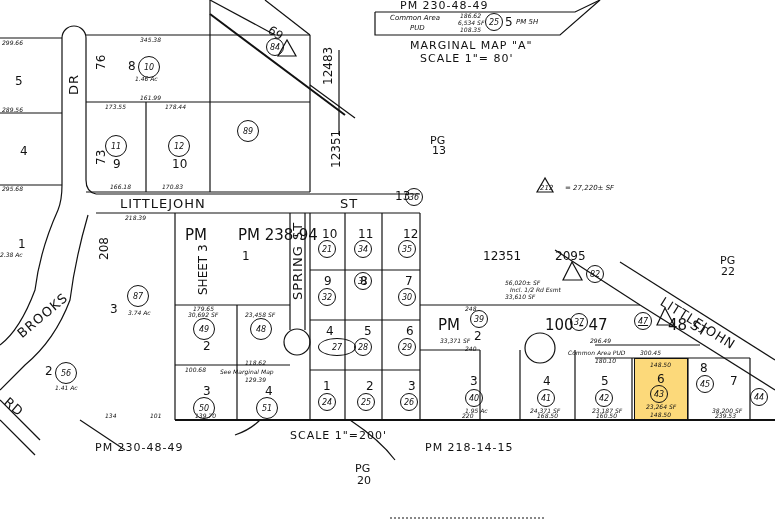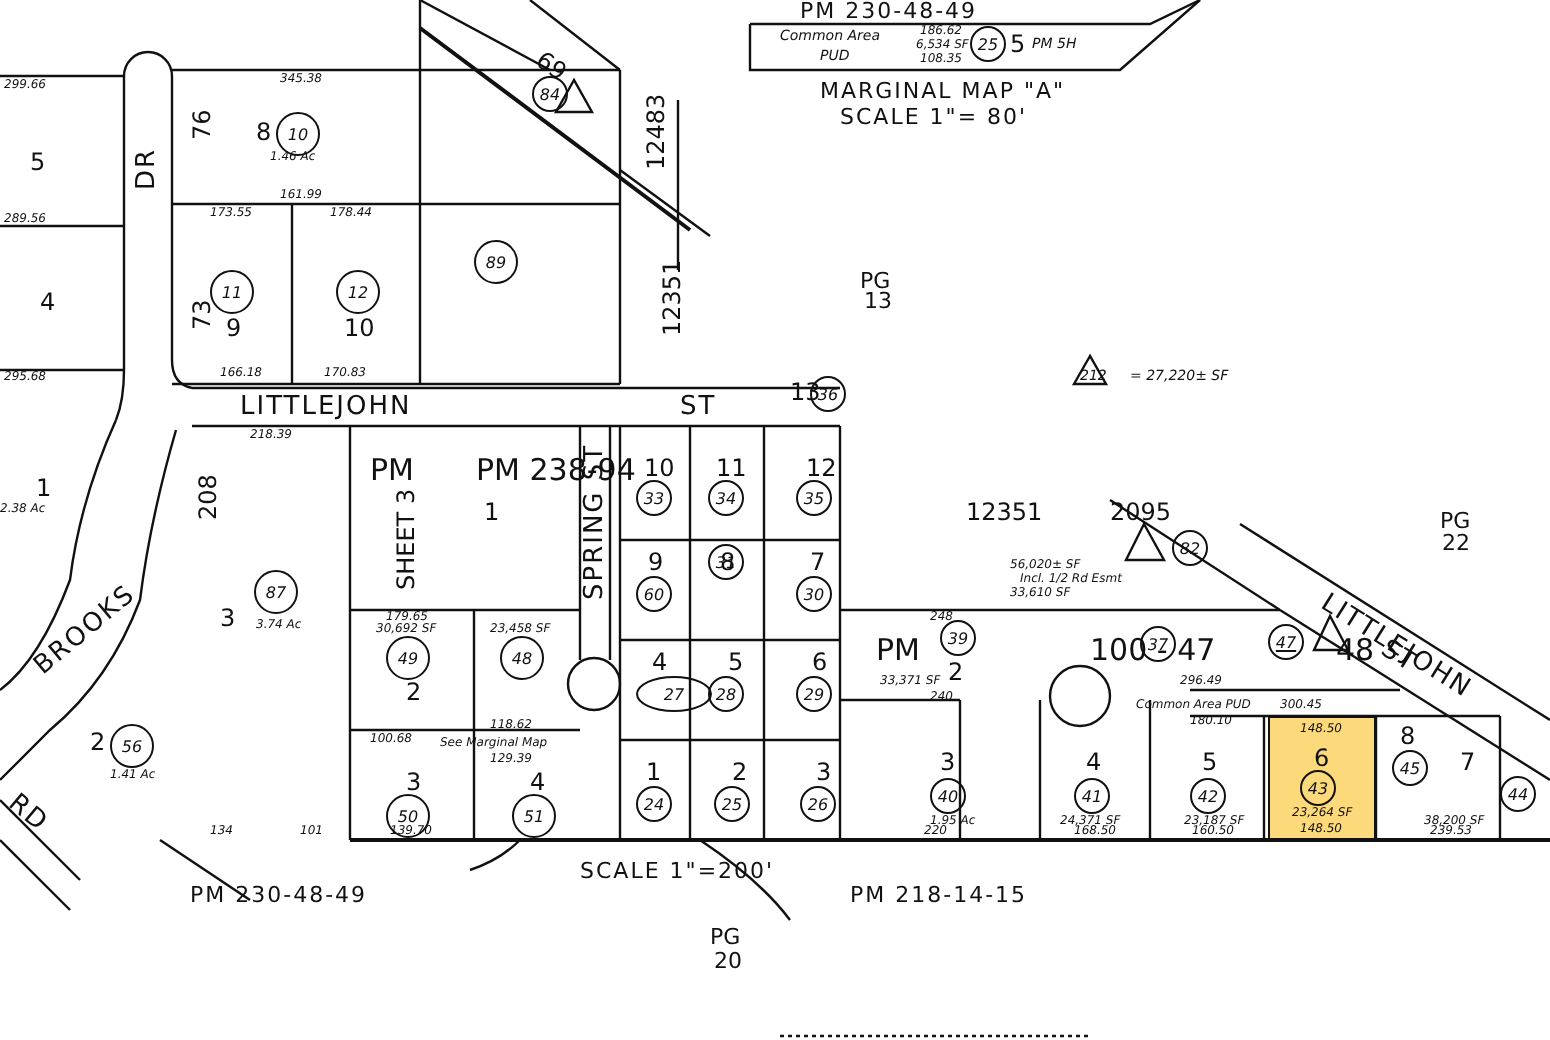--- a/index.html
+++ b/index.html
@@ -192,29 +192,29 @@
   <span class="parcel" style="left:193px;top:318px;">49</span>
   <span class="lbl xs" style="left:188px;top:312px;">30,692 SF</span>
   <span class="parcel" style="left:250px;top:318px;">48</span>
   <span class="lbl xs" style="left:245px;top:312px;">23,458 SF</span>
   <span class="lbl mid" style="left:203px;top:385px;">3</span>
   <span class="parcel" style="left:193px;top:397px;">50</span>
   <span class="lbl mid" style="left:265px;top:385px;">4</span>
   <span class="parcel" style="left:256px;top:397px;">51</span>
 
   <span class="lbl mid" style="left:322px;top:228px;">10</span>
-  <span class="parcel" style="left:318px;top:240px;width:18px;height:18px;">33</span>
+  <span class="parcel" style="left:318px;top:240px;width:18px;height:18px;">21</span>
   <span class="lbl mid" style="left:358px;top:228px;">11</span>
   <span class="parcel" style="left:354px;top:240px;width:18px;height:18px;">34</span>
   <span class="lbl mid" style="left:403px;top:228px;">12</span>
   <span class="parcel" style="left:398px;top:240px;width:18px;height:18px;">35</span>
   <span class="lbl mid" style="left:395px;top:190px;">13</span>
   <span class="parcel" style="left:405px;top:188px;width:18px;height:18px;">36</span>
   <span class="lbl mid" style="left:324px;top:275px;">9</span>
-  <span class="parcel" style="left:318px;top:288px;width:18px;height:18px;">60</span>
+  <span class="parcel" style="left:318px;top:288px;width:18px;height:18px;">32</span>
   <span class="lbl mid" style="left:360px;top:275px;">8</span>
   <span class="parcel" style="left:354px;top:272px;width:18px;height:18px;">31</span>
   <span class="lbl mid" style="left:405px;top:275px;">7</span>
   <span class="parcel" style="left:398px;top:288px;width:18px;height:18px;">30</span>
   <span class="lbl mid" style="left:326px;top:325px;">4</span>
   <span class="parcel" style="left:318px;top:338px;width:38px;height:18px;">27</span>
   <span class="lbl mid" style="left:364px;top:325px;">5</span>
   <span class="parcel" style="left:354px;top:338px;width:18px;height:18px;">28</span>
   <span class="lbl mid" style="left:406px;top:325px;">6</span>
   <span class="parcel" style="left:398px;top:338px;width:18px;height:18px;">29</span>

